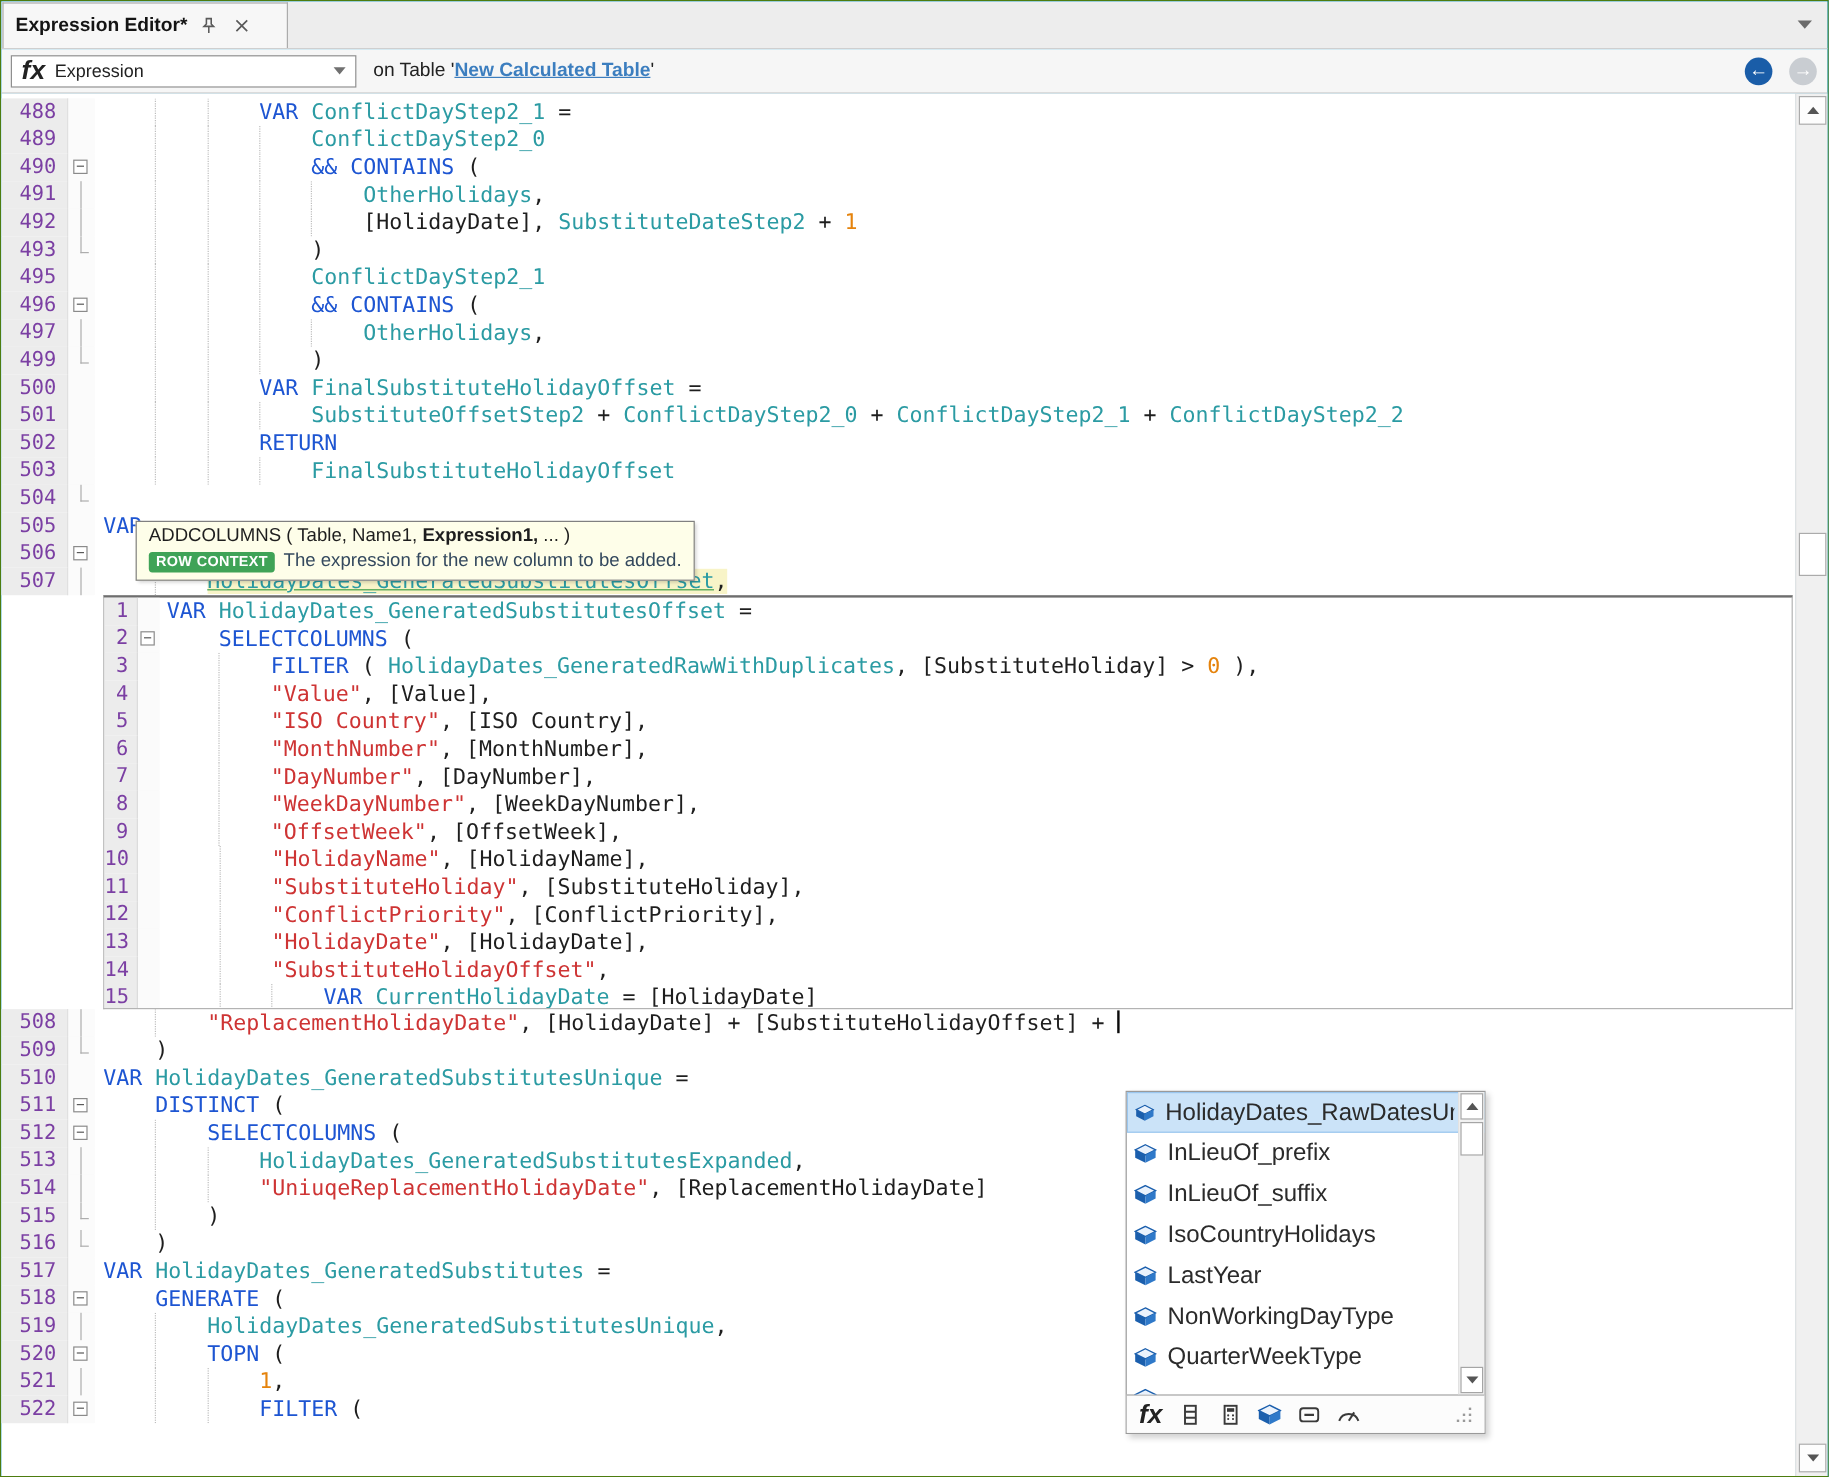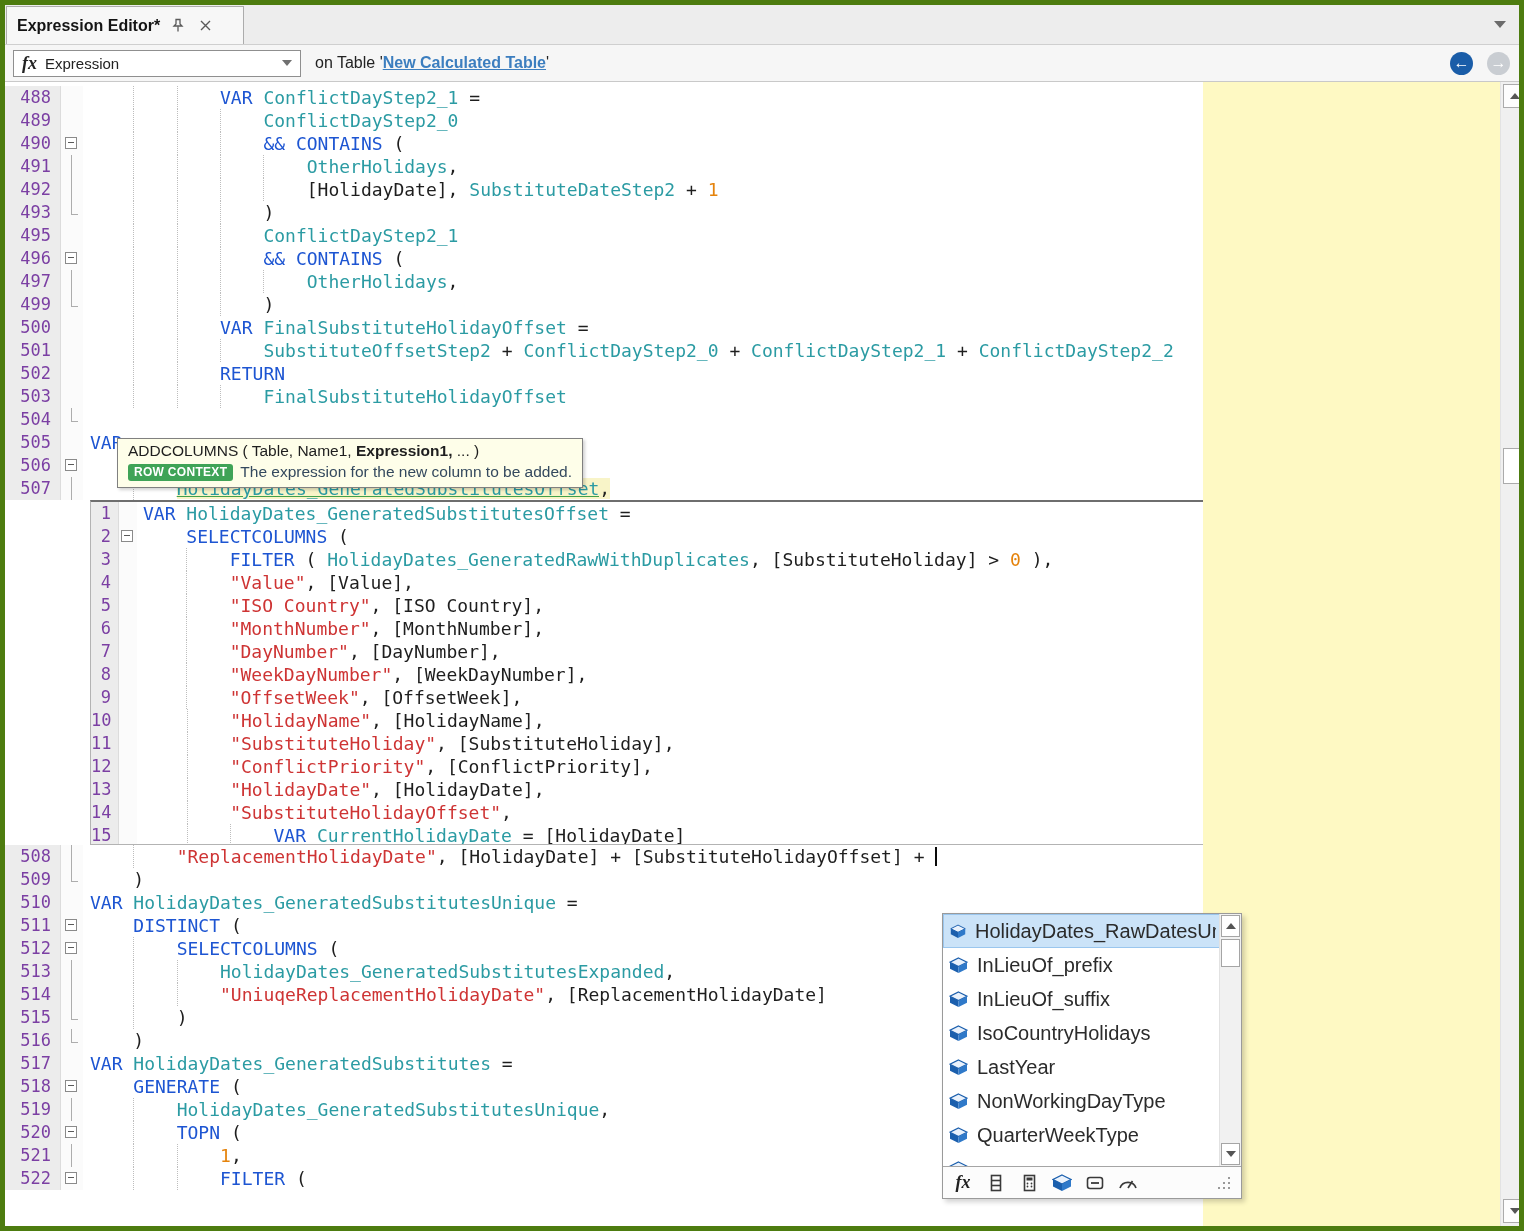--- a/index.html
+++ b/index.html
@@ -1,44 +1,44 @@
 <!DOCTYPE html>
 <html><head>
 <meta charset="utf-8">
 <style>
   html,body{margin:0;padding:0;background:#D8D8D8;}
-  .app{position:relative;width:1524px;height:1231px;background:#fef9c3;border:5px solid #4d7c0f;box-sizing:border-box;
+  .app{position:relative;width:1524px;height:1231px;background:#0ea5e9;border:1px solid #4d7c0f;box-sizing:border-box;
        font-family:"Liberation Sans",sans-serif;overflow:hidden;}
 
   
   .tabbar{position:absolute;left:0;top:0;width:100%;height:40px;background:#EDEDED;border-bottom:1px solid #CFCFCF;box-sizing:border-box;}
   .tab{position:absolute;left:1px;top:1px;height:38px;width:238px;background:#F7F7F7;border:1px solid #ACACAC;border-bottom:none;
        box-sizing:border-box;display:flex;align-items:center;padding:0 10px;gap:9px;}
   .tab-title{font-weight:bold;font-size:16px;color:#141414;white-space:nowrap;}
   .tab-ico{display:flex;align-items:center;justify-content:center;width:18px;height:18px;color:#5A5A5A;}
   .tabbar-caret{position:absolute;right:13px;top:16px;width:0;height:0;border-left:6px solid transparent;border-right:6px solid transparent;border-top:7px solid #6B6B6B;}
 
   
   .toolbar{position:absolute;left:0;top:40px;width:100%;height:37px;background:#F6F6F6;border-bottom:1px solid #C9C9C9;
            box-sizing:border-box;display:flex;align-items:center;}
   .combo{margin-left:8px;width:288px;height:27px;background:#FFF;border:1px solid #8F8F8F;box-sizing:border-box;
          display:flex;align-items:center;padding:0 8px;gap:8px;}
-  .fx-glyph{font-family:Liberation Serif, serif;font-style:italic;font-weight:bold;font-size:18px;color:#222;}
+  .fx-glyph{font-family:Liberation Sans, sans-serif;font-style:italic;font-weight:bold;font-size:22px;color:#222;}
   .combo-label{flex:1;font-size:15px;color:#222;}
   .combo-caret{width:0;height:0;border-left:5px solid transparent;border-right:5px solid transparent;border-top:6px solid #707070;}
   .ontable{margin-left:14px;font-size:16px;color:#222;}
   .ontable a{color:#3C7EBF;text-decoration:underline;cursor:pointer;font-weight:bold;}
   .nav{margin-left:auto;margin-right:9px;display:flex;gap:14px;}
   .nav-btn{width:23px;height:23px;border-radius:50%;display:flex;align-items:center;justify-content:center;
            color:#FFF;font-size:16px;font-weight:bold;line-height:1;}
   .nav-back{background:#1A5DA8;}
   .nav-fwd{background:#C9CDD2;}
 
   
-  .ed{position:absolute;left:0;top:77px;width:1198px;height:1154px;overflow:hidden;background:#FFF;}
+  .ed{position:absolute;left:0;top:77px;width:1495px;height:1154px;overflow:hidden;background:#FFF;}
   .blk-top{margin-top:4px;}
   .row{display:flex;height:23px;white-space:pre;font-family:"DejaVu Sans Mono",monospace;font-size:18px;line-height:23px;}
   .gut{flex:0 0 56px;background:#ECECEC;color:#7B3FA3;text-align:right;padding-right:9px;box-sizing:border-box;
        border-right:1px solid #DCDCDC;font-size:17px;}
   .fm{flex:0 0 22px;position:relative;background:#FBFBFB;}
   .fm.start::before{content:"";position:absolute;left:4px;top:5px;width:12px;height:12px;background:#FFF;border:1px solid #8A8A8A;box-sizing:border-box;}
   .fm.start::after{content:"";position:absolute;left:7px;top:10px;width:6px;height:1px;background:#5A5A5A;}
   .fm.line::before{content:"";position:absolute;left:10px;top:0;bottom:0;width:1px;background:#ADADAD;}
   .fm.end::before{content:"";position:absolute;left:10px;top:0;height:14px;width:7px;border-left:1px solid #ADADAD;border-bottom:1px solid #ADADAD;box-sizing:border-box;}
   .cd{flex:1;padding-left:7px;overflow:hidden;}

